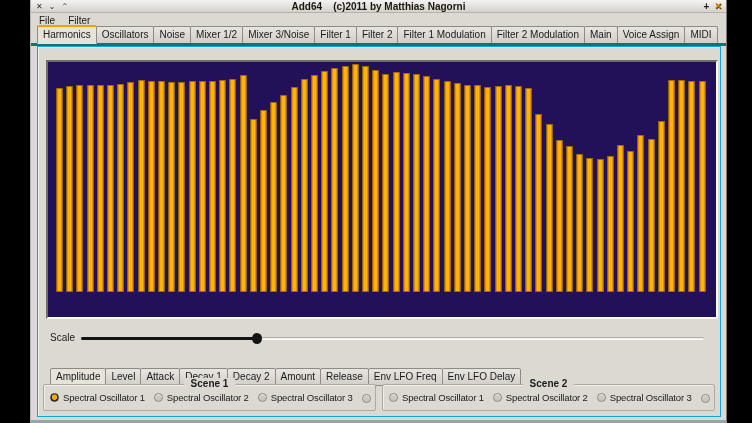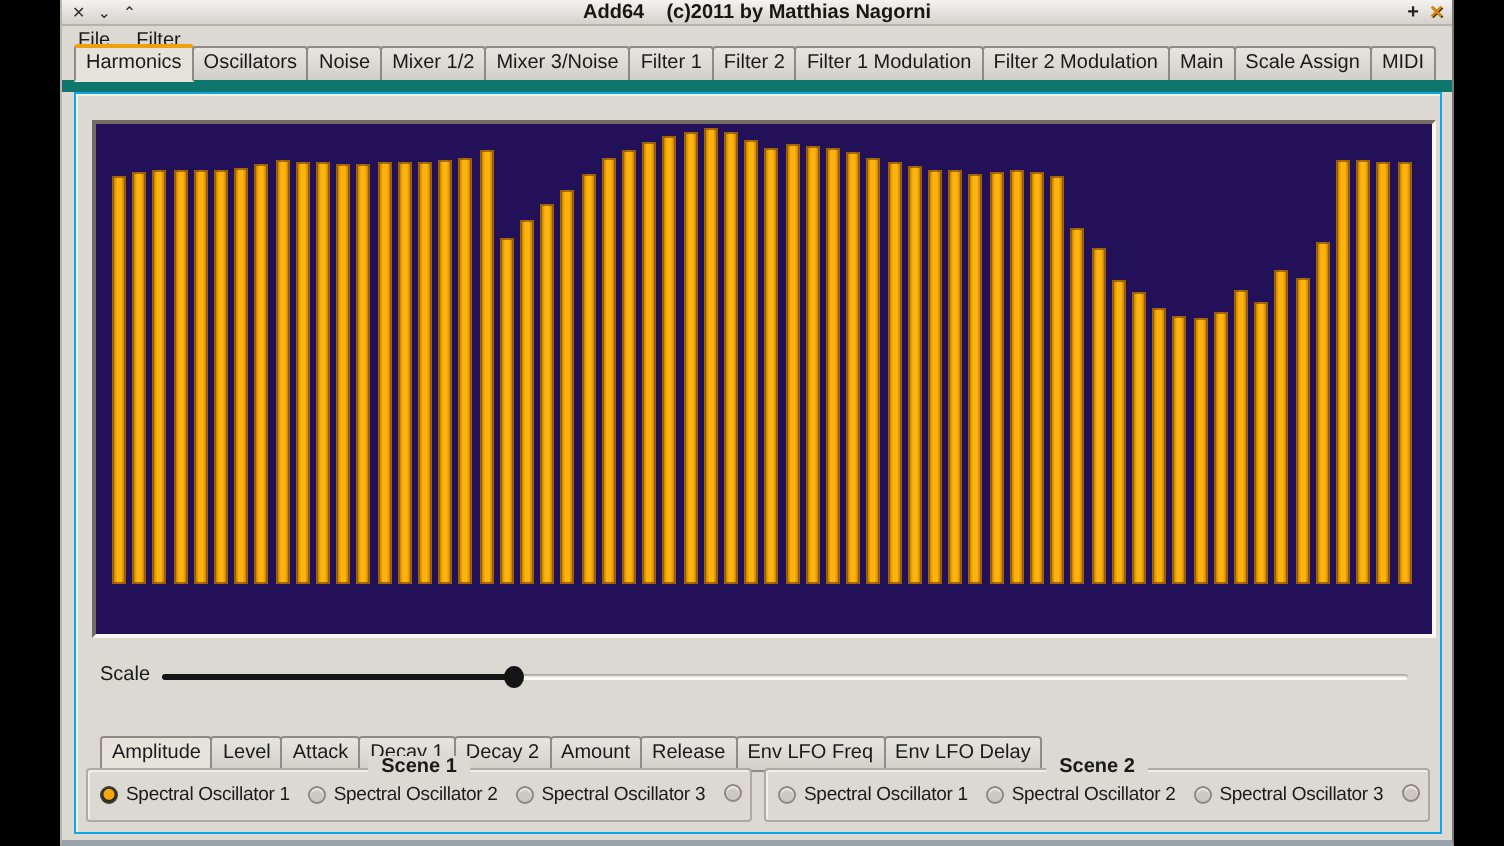--- a/index.html
+++ b/index.html
@@ -26,21 +26,21 @@
     text-shadow:0.5px 0.5px 0 #3a2c00; }
 
   
   .menubar { display:flex; align-items:center; height:14px; padding-left:8px; gap:13px;
     background:#dcd9d2; font-size:10px; }
   .menu-item { cursor:default; }
 
   
   .tabbar { position:relative; display:flex; align-items:flex-end; height:19px;
     padding-left:6px; }
-  .tabbar.top { border-bottom:6px solid #0f766e;text-align:center; }
+  .tabbar.top { border-bottom:3px solid #0f766e;text-align:center; }
   .tab { font-size:10px; line-height:12px; padding:2px 5px 3px; height:17px;
     background:linear-gradient(#e7e5df,#d2cfc8); border:1px solid #8f8b84;
     border-bottom:none; margin-right:-1px; white-space:nowrap; cursor:default;
     border-radius:2px 2px 0 0; }
   .tabbar.top .tab.selected { background:#e6e3db; height:19px; margin-bottom:-1px;
     border-top:2px solid #efa10b; border-bottom:1px solid #e6e3db; font-weight:normal; }
   .tabbar.bottom .tab { border-bottom:1px solid #8f8b84; height:18px; }
   .tabbar.bottom .tab.selected { background:#e6e3db; border-bottom:2px solid #efa10b; }
 
   
@@ -72,21 +72,21 @@
 
   
   .scene-row { position:absolute; left:5px; right:5px; top:330px; bottom:5px;
     display:flex; gap:6px; }
   .groupbox { position:relative; flex:1; border:1px solid #aeaaa2; border-radius:2px;
     box-shadow:inset 1px 1px 0 #f0eee9; margin-top:7px; }
   .legend { position:absolute; top:-7px; left:50%; transform:translateX(-50%);
     background:#dcd9d2; padding:0 7px; font-size:10px; font-weight:bold;
     white-space:nowrap; }
   .radio-row { position:absolute; left:6px; right:4px; bottom:7px; display:flex;
-    align-items:flex-start; gap:9px; white-space:nowrap; overflow:hidden; }
+    align-items:flex-end; gap:9px; white-space:nowrap; overflow:hidden; }
   .radio-item { display:flex; align-items:center; gap:4px; cursor:default; }
   .radio-dot { width:9px; height:9px; border-radius:50%; background:#cbc8c1;
     border:1px solid #8d8981; box-shadow:inset 0 1px 1px #f3f1ec; flex:none; }
   .radio-dot.on { background:radial-gradient(circle at 50% 45%, #f7a70d 0 2.5px, #2c2c26 3px);
     border:1px solid #3a3a34; box-shadow:none; }
   .radio-label { font-size:9.5px; letter-spacing:-0.15px; }
 </style>
 </head>
 <body>
 
@@ -115,21 +115,21 @@
         <div class="tab selected">Harmonics</div>
         <div class="tab">Oscillators</div>
         <div class="tab">Noise</div>
         <div class="tab">Mixer 1/2</div>
         <div class="tab">Mixer 3/Noise</div>
         <div class="tab">Filter 1</div>
         <div class="tab">Filter 2</div>
         <div class="tab">Filter 1 Modulation</div>
         <div class="tab">Filter 2 Modulation</div>
         <div class="tab">Main</div>
-        <div class="tab">Scale Assign</div>
+        <div class="tab">Voice Assign</div>
         <div class="tab">MIDI</div>
       </div>
 
     <div class="pane">
 
       <div class="plot" id="plot">
           <div class="bar" style="left: 8px; height: 204px;"></div>
           <div class="bar" style="left: 18.2px; height: 206px;"></div>
           <div class="bar" style="left: 28.4px; height: 207px;"></div>
           <div class="bar" style="left: 38.6px; height: 207px;"></div>

